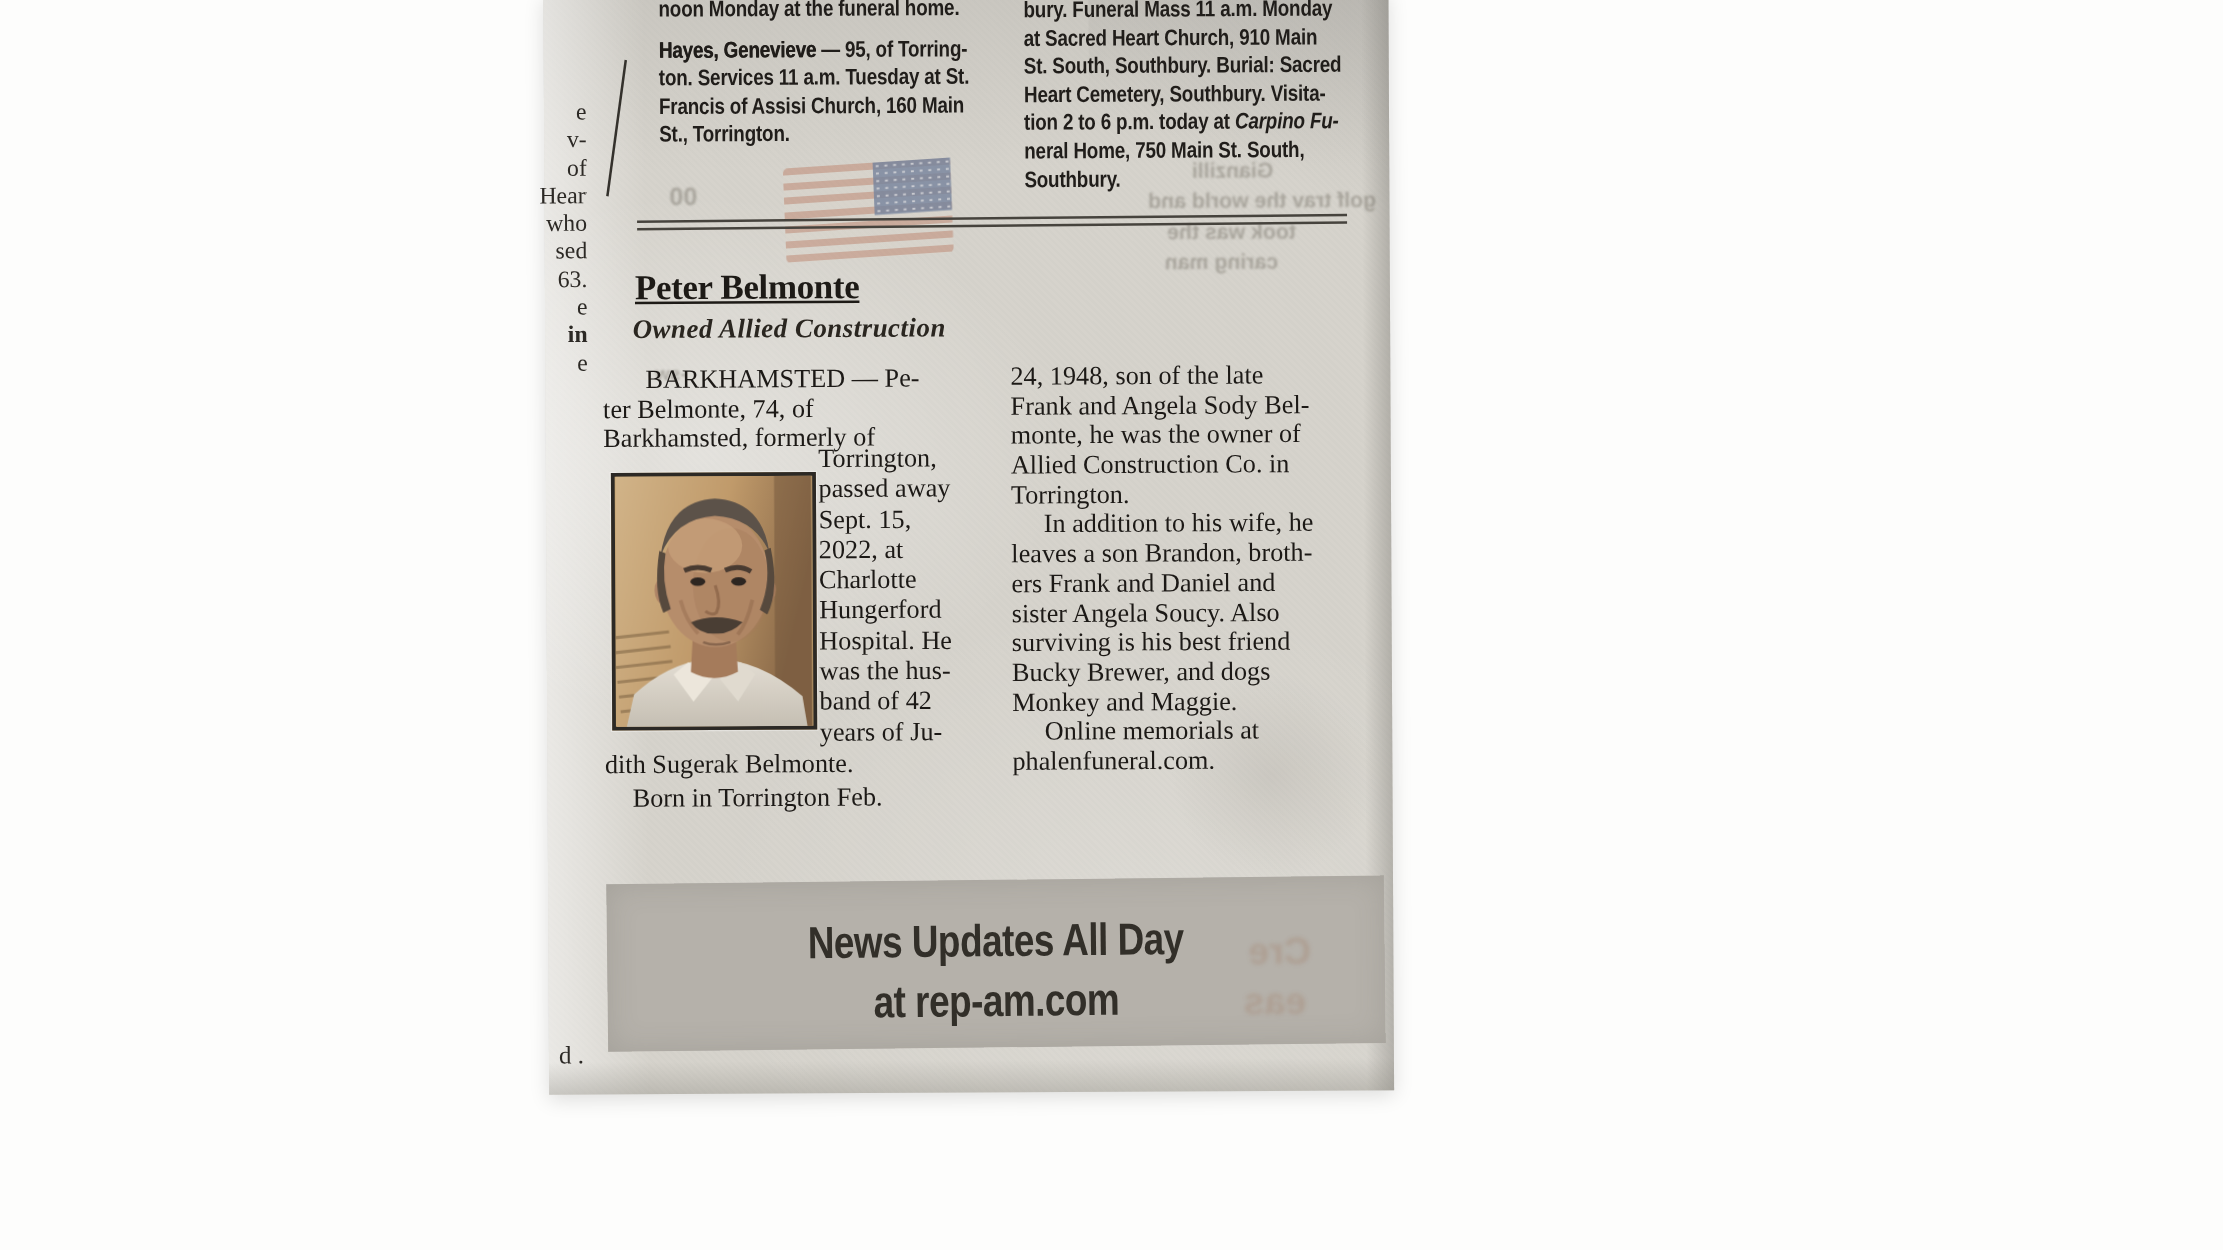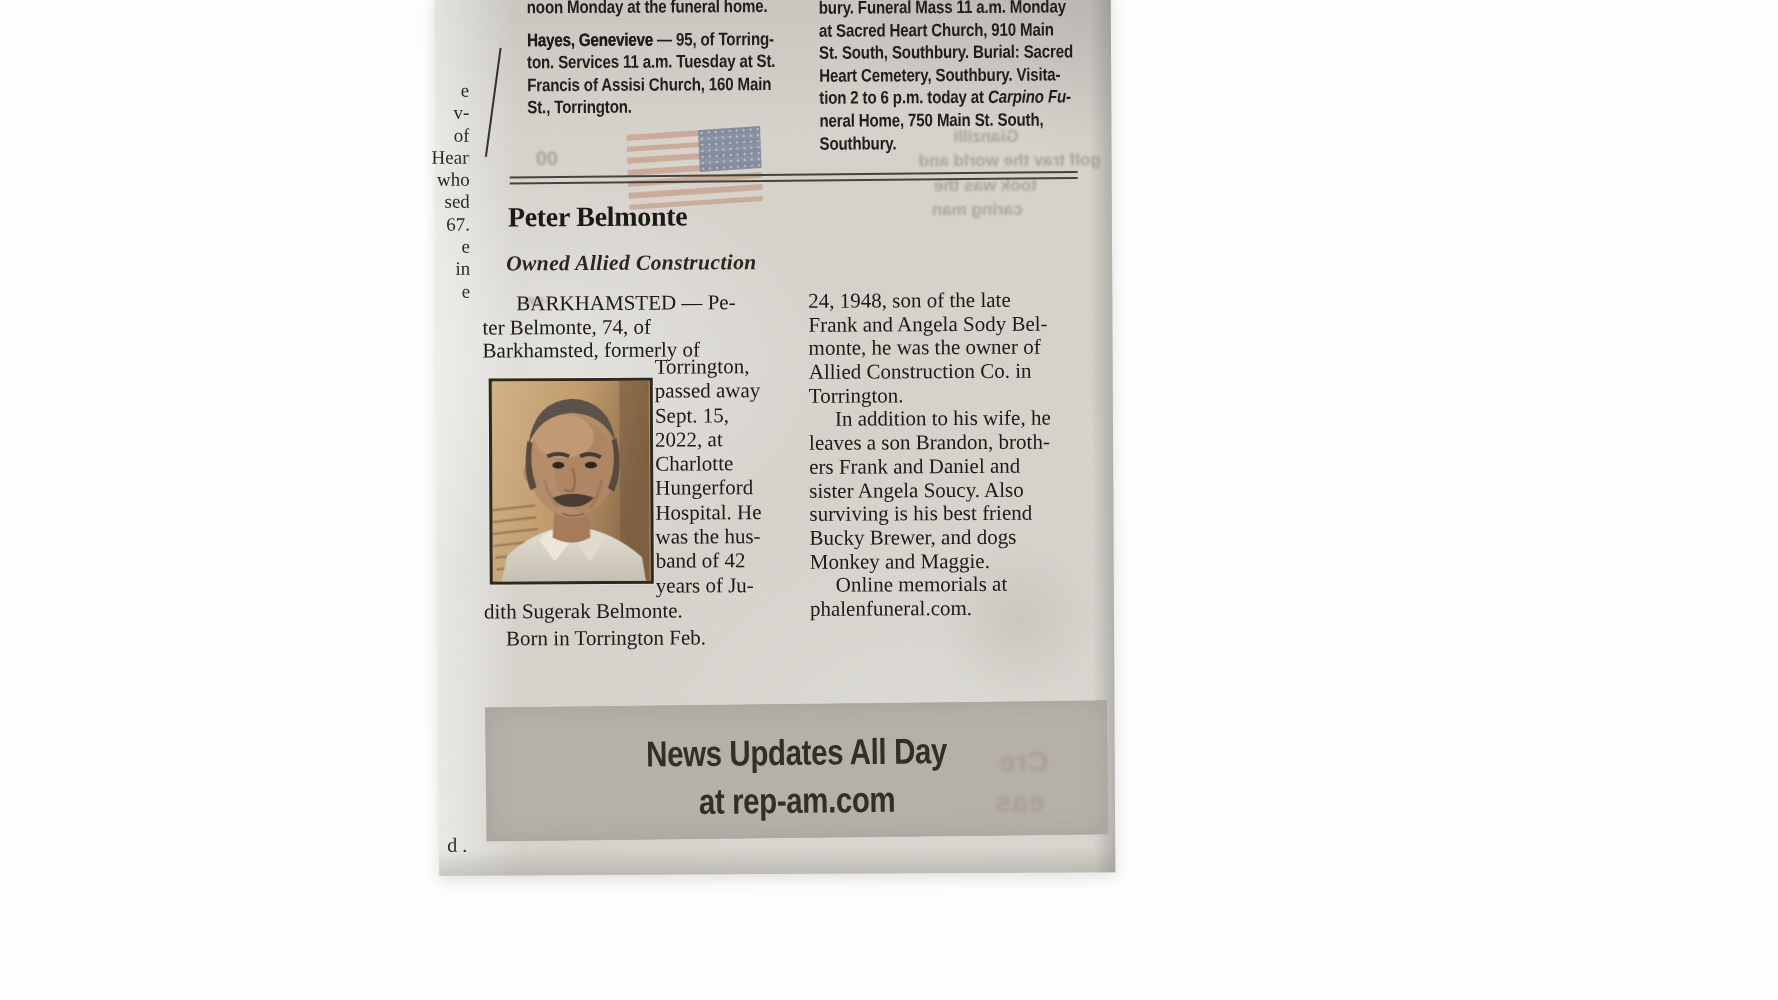--- a/index.html
+++ b/index.html
@@ -42,22 +42,22 @@
         background:repeating-linear-gradient(180deg, rgba(186,120,95,.55) 0 5.8px, rgba(218,212,202,.5) 5.8px 11.6px);
         border-radius:4px;}
   .flag .canton{position:absolute;right:0;top:0;width:62px;height:42px;
         background:rgba(96,113,146,.82);
         background-image:radial-gradient(rgba(215,216,222,.85) 1px, transparent 1.3px);
         background-size:7px 6px;}
   
   .rule{position:absolute;left:74px;width:568px;height:2px;background:#46433d;
         transform:rotate(-.25deg);transform-origin:0 0;}
   
-  .headline{position:absolute;left:72px;top:206px;font:700 28px "Liberation Serif",serif;
-            color:#1d1a16;letter-spacing:-.3px;}
+  .headline{position:absolute;left:72px;top:220px;font:700 28px "Liberation Serif",serif;
+            color:#1d1a16;letter-spacing:-.3px;text-decoration:underline;}
   .subhead{position:absolute;left:70px;top:256px;font:italic 700 21.5px "Liberation Serif",serif;
            color:#2a2620;letter-spacing:.4px;}
   
   .body-line{font:400 21px "Liberation Serif","DejaVu Serif",serif;color:#1c1916;
              white-space:nowrap;}
   .body-left-intro{position:absolute;left:46px;top:296px;width:302px;}
   .body-left-intro .line{height:23.7px;}
   .body-left-intro .line:first-child{padding-left:34px;}
   .wrap-col{position:absolute;left:218px;top:360px;width:140px;}
   .wrap-col .line{height:24.3px;}
@@ -77,21 +77,21 @@
           background:#b5b1aa;box-shadow:inset 0 0 24px rgba(90,88,82,.18);
           transform:rotate(-.35deg);}
   .banner-line{font:700 36px "Liberation Sans","DejaVu Sans",sans-serif;color:#322f29;
                text-align:center;letter-spacing:-.5px;transform:scaleX(.82);}
   .banner-line.l1{margin-top:28px;}
   .banner-line.l2{margin-top:6px;}
   
   .edge-col{position:absolute;left:-4px;top:84px;width:38px;overflow:hidden;
             text-align:right;color:#2c2925;}
   .edge-col .line{font:400 19px "Liberation Serif",serif;height:22.3px;white-space:nowrap;}
-  .edge-col .line:nth-child(9){font-weight:400;}
+  .edge-col .line:nth-child(9){font-weight:700;}
   .bottom-frag{position:absolute;left:8px;top:838px;font:400 20px "Liberation Serif",serif;
                color:#2c2925;}
   
   .ghost{position:absolute;transform:scaleX(-1);color:rgba(95,90,80,.38);filter:blur(.9px);
          font:700 17px "Liberation Sans",sans-serif;white-space:nowrap;}
   .ghost.big{font-size:30px;color:rgba(150,96,62,.22);filter:blur(1.6px);}
   .smudge{position:absolute;left:498px;top:545px;width:165px;height:165px;
           background:radial-gradient(ellipse, rgba(140,135,126,.18), transparent 70%);}
 </style>
 </head>
@@ -104,21 +104,21 @@
     <div class="shade-right-edge"></div>
     <div class="shade-bottom"></div>
 
     <div class="edge-col">
         <div class="line">e</div>
         <div class="line">v-</div>
         <div class="line">of</div>
         <div class="line">Heart</div>
         <div class="line">who</div>
         <div class="line">sed</div>
-        <div class="line">67.</div>
+        <div class="line">63.</div>
         <div class="line">e</div>
         <div class="line">in</div>
         <div class="line">e</div>
       </div>
 
     <div class="agate top-left-col">
       <div class="line">noon Monday at the funeral home.</div>
       <div class="entry">
         <div class="line"><span class="name-heavy">Hayes, Genevieve</span><span> — 95, of Torring-</span></div>
         <div>

